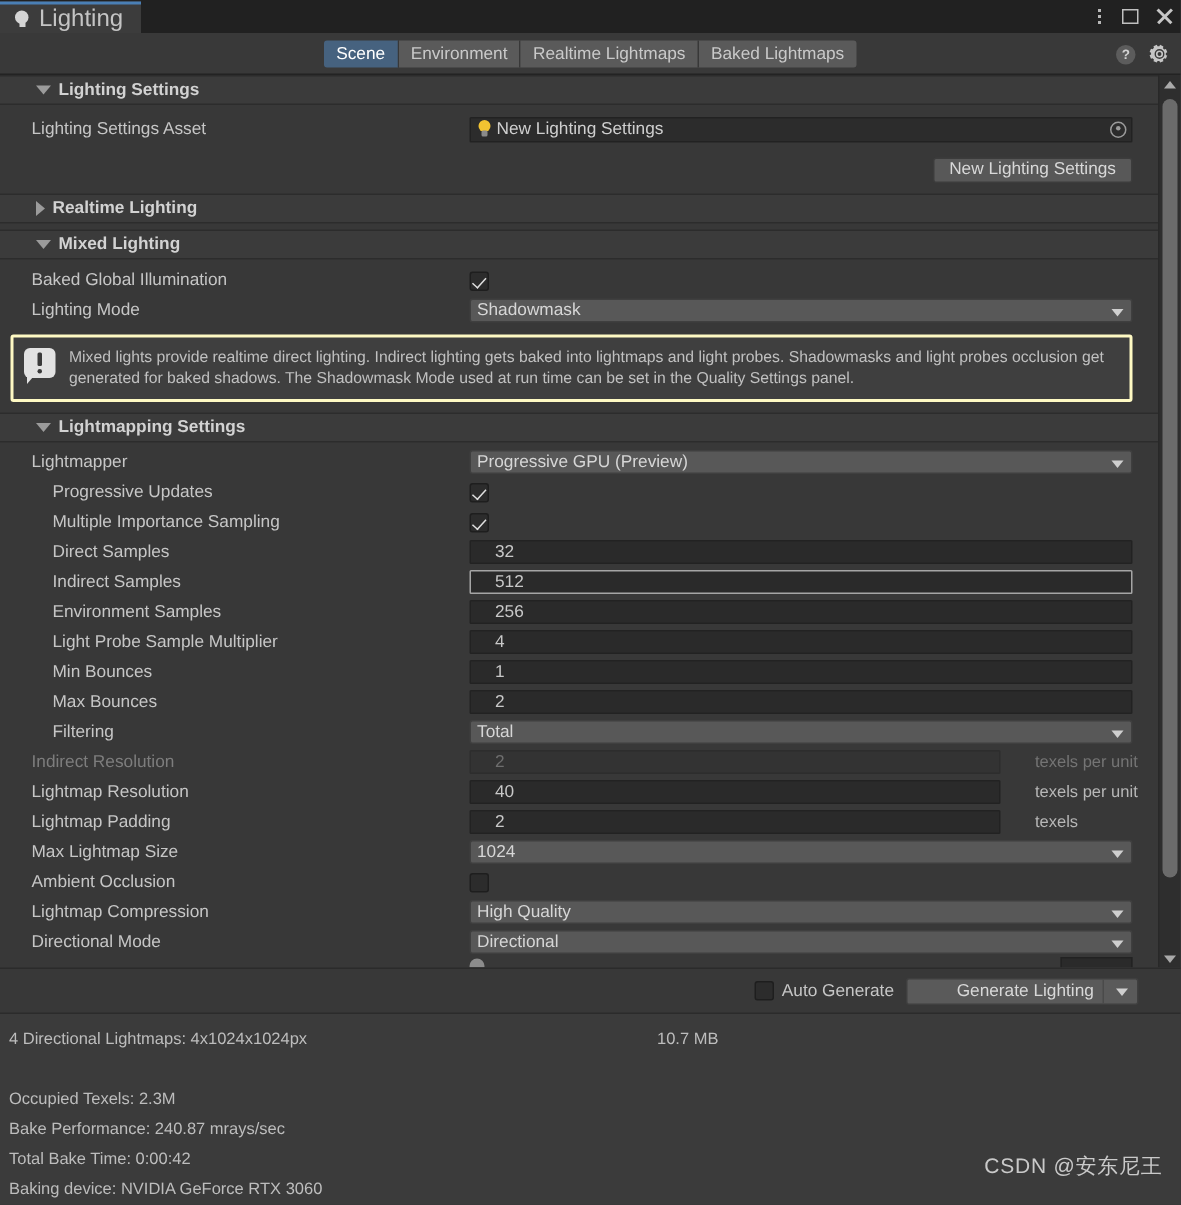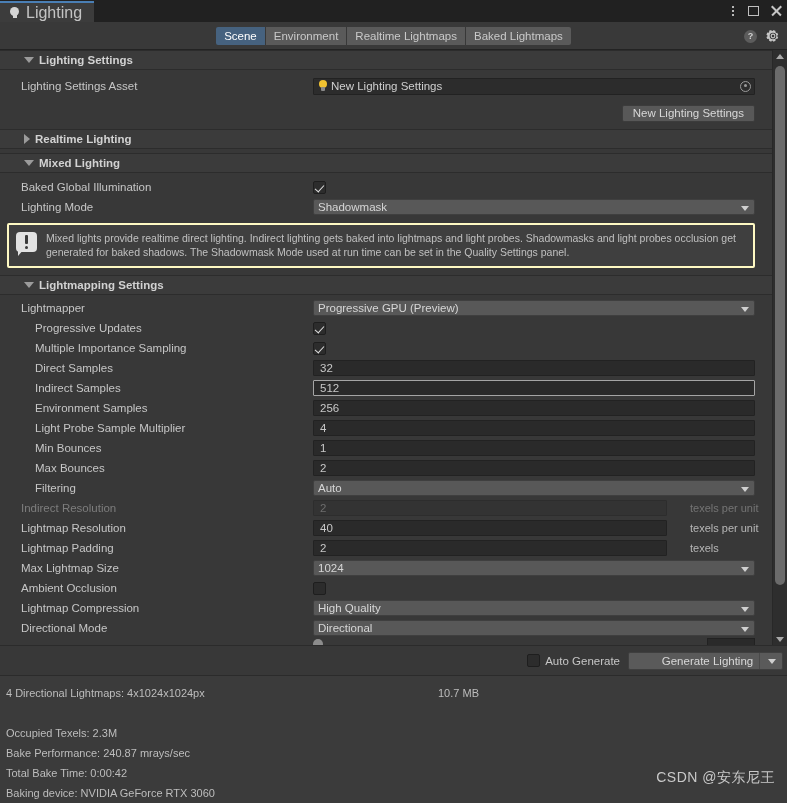--- a/index.html
+++ b/index.html
@@ -103,21 +103,21 @@
   .row { height: 20px; display: flex; align-items: center; position: relative; }
   .row .lbl {
     position: absolute; left: 21px; font-size: 11.5px; color: #c6c6c6; white-space: nowrap;
   }
   .row.indent .lbl { left: 35px; }
   .row .lbl.dim { color: #7d7d7d; }
   .field { position: absolute; left: 313px; right: 17px; }
 
   .txtfield {
     height: 16px; background: #2a2a2a; border: 1px solid #222222;
-    color: #c8c8c8; font-size: 11.5px; line-height: 14px; padding: 0 6px;
+    color: #c8c8c8; font-size: 11.5px; line-height: 14px; padding: 0 16px;
     display: block; border-radius: 1px;
   }
   .txtfield.focused { border: 1px solid #a5a5a5; }
   .txtfield.dim { color: #6e6e6e; background: #333333; border-color: #2d2d2d; }
 
   .dropdown {
     height: 16px; background: #585858; border: 1px solid #3f3f3f; border-radius: 2px;
     color: #d6d6d6; font-size: 11.5px; line-height: 14px; padding: 0 4px;
     display: flex; align-items: center; position: relative;
   }
@@ -185,21 +185,21 @@
     position: absolute; left: 9px; top: 4px; width: 3px; height: 9px; background: #3a3a3a; border-radius: 1px;
   }
   .help-ico .dot {
     position: absolute; left: 9px; top: 14.5px; width: 3px; height: 3px; background: #3a3a3a; border-radius: 50%;
   }
   .help-text { font-size: 10.5px; color: #c0c0c0; line-height: 14px; }
 
   
   .bottombar {
     flex: 0 0 30px; height: 30px; background: #383838; border-top: 1px solid #2b2b2b;
-    display: flex; align-items: center; justify-content: flex-end; padding-right: 4px; gap: 8px;
+    display: flex; align-items: center; justify-content: flex-end; padding-right: 28px; gap: 8px;
     position: relative;
   }
   .autogen { display: flex; align-items: center; gap: 5px; color: #c6c6c6; font-size: 11.5px; }
   .gen-btn {
     background: #5a5a5a; border: 1px solid #3f3f3f; border-radius: 2px; height: 18px;
     color: #d8d8d8; font-size: 11.5px; display: flex; align-items: center;
     padding: 0 6px 0 10px; gap: 18px; position: relative; min-width: 155px; justify-content: center;
   }
   .gen-btn .sep { position: absolute; right: 22px; top: 0; bottom: 0; width: 1px; background: #4a4a4a; }
   .gen-btn .dd-tri2 {
@@ -410,21 +410,21 @@
         <span class="lbl">Max Bounces</span>
         <div class="field">
           <div class="txtfield">2</div>
         </div>
       </div>
 
       <div class="row indent">
         <span class="lbl">Filtering</span>
         <div class="field">
           <div class="dropdown">
-            <span>Auto</span>
+            <span>Total</span>
             <span class="dd-tri"></span>
           </div>
         </div>
       </div>
 
       <div class="row">
         <span class="lbl dim">Indirect Resolution</span>
         <div class="field" style="right:105px;">
           <div class="txtfield dim">2</div>
         </div>

